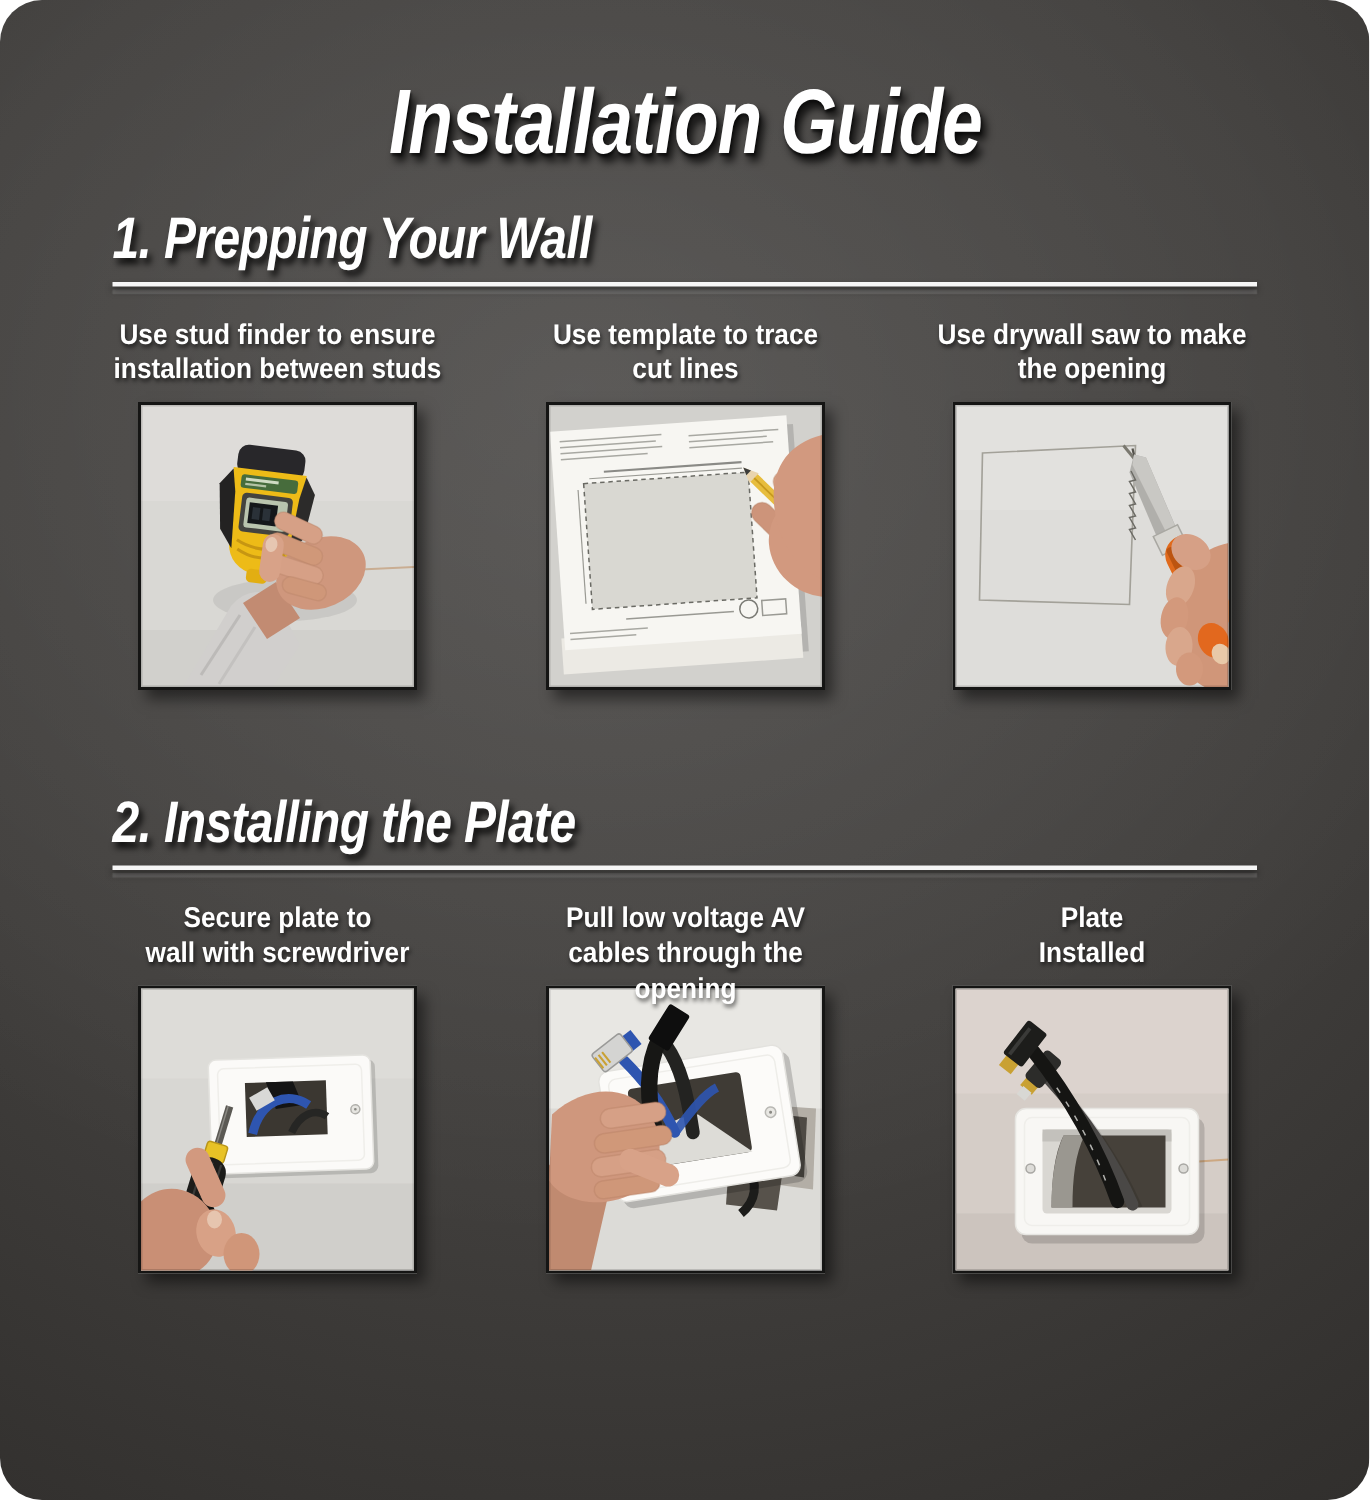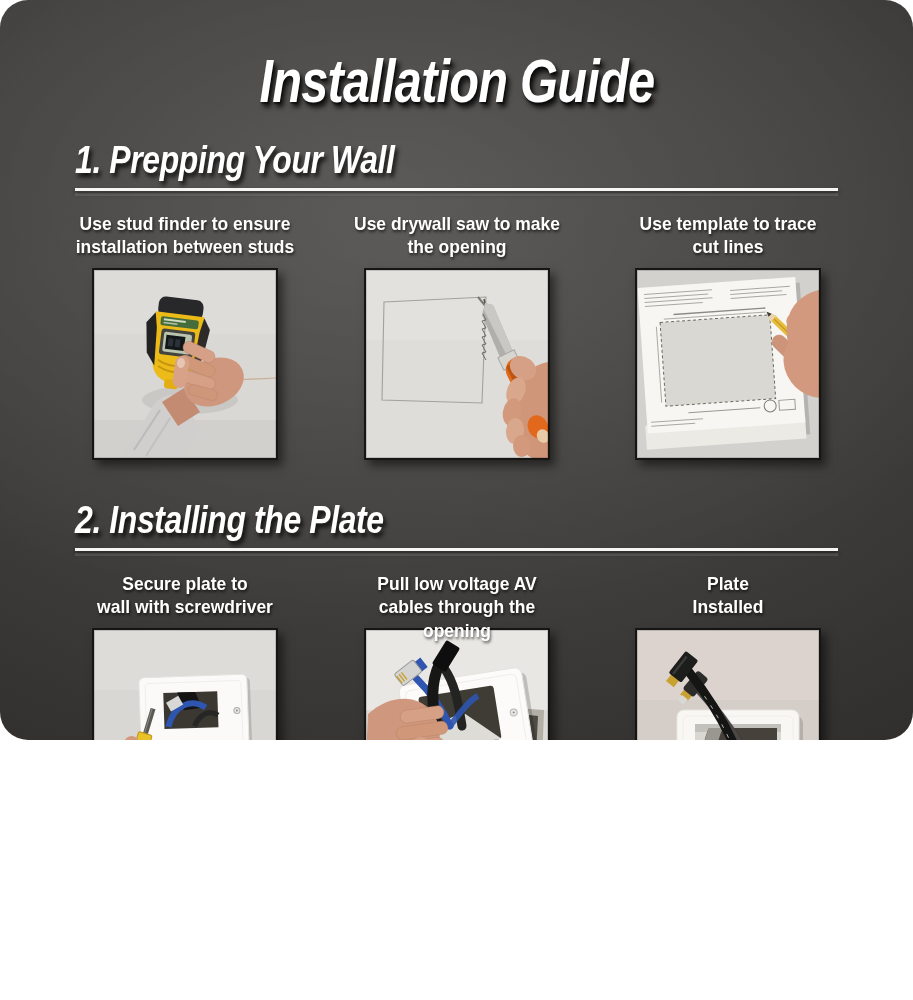--- a/index.html
+++ b/index.html
@@ -1,18 +1,18 @@
 <!DOCTYPE html>
 <html><head>
 <meta charset="utf-8">
 <style>
   html,body{margin:0;padding:0;background:#ffffff;}
   body{width:913px;height:1000px;position:relative;font-family:"Liberation Sans","DejaVu Sans",sans-serif;}
   .card{
-    position:absolute;left:0;top:0;width:913px;height:740px;
+    position:absolute;left:0;top:0;width:913px;height:1000px;
     border-radius:28px;overflow:hidden;
     background:
       radial-gradient(ellipse 130% 95% at 42% 26%, rgba(255,255,255,0.10) 0%, rgba(255,255,255,0.04) 38%, rgba(0,0,0,0.0) 60%),
       radial-gradient(ellipse 120% 100% at 45% 35%, #4c4a48 0%, #403e3c 45%, #343230 72%, #292725 100%);
   }
   .header{padding-top:50px;text-align:center;}
   .title{
     display:inline-block;color:#fff;font-weight:bold;font-style:italic;
     font-size:61px;line-height:1.02;letter-spacing:-1px;
     transform:scaleX(0.80);transform-origin:center;
@@ -21,21 +21,21 @@
   }
   .subtitle{
     display:inline-block;color:#fff;font-weight:normal;
     font-size:45px;line-height:1.0;margin-top:14px;
     transform:scaleX(0.87);transform-origin:center;
     text-shadow:3px 4px 5px rgba(0,0,0,0.8);
     white-space:nowrap;
   }
   .section{margin:0 75px;}
   .section-1{margin-top:28px;}
-  .section-2{margin-top:40px;}
+  .section-2{margin-top:69px;}
   .section-heading{
     display:inline-block;color:#fff;font-weight:bold;font-style:italic;
     font-size:39px;line-height:1.0;letter-spacing:-0.5px;
     transform:scaleX(0.82);transform-origin:left center;
     text-shadow:3px 4px 5px rgba(0,0,0,0.8);
     white-space:nowrap;
   }
   .rule{
     height:3px;background:#f6f6f6;margin-top:9px;
     box-shadow:0 3px 4px rgba(0,0,0,0.55), 0 5px 1px rgba(255,255,255,0.18);
@@ -107,52 +107,20 @@
             <rect x="86" y="104" width="36" height="12" rx="6" fill="#d6a086" stroke="#b8846a" stroke-opacity="0.4" transform="rotate(18 104 110)"></rect>
             <rect x="94" y="117" width="30" height="11" rx="5.5" fill="#cf9779" stroke="#b8846a" stroke-opacity="0.4" transform="rotate(15 109 122)"></rect>
             <rect x="80" y="86" width="14" height="32" rx="7" fill="#d8a288" transform="rotate(8 87 102)"></rect>
             <ellipse cx="87" cy="93" rx="4" ry="5" fill="#e9cdb9" opacity="0.85" transform="rotate(8 87 93)"></ellipse>
             <rect x="0.5" y="0.5" width="181" height="187" fill="none" stroke="#000000" stroke-opacity="0.15"></rect>
           </svg>
         </div>
       </div>
 
       <div class="step">
-        <div class="step-caption">Use drywall saw to make
-the opening</div>
-        <div class="tile">
-          <svg width="182" height="188" viewBox="0 0 182 188">
-            <rect width="182" height="188" fill="#deddda"></rect>
-            <rect width="182" height="70" fill="#e4e3df" opacity="0.7"></rect>
-            <polygon points="18,32 120,27 116,133 16,130" fill="none" stroke="#a3a199" stroke-width="1.1"></polygon>
-            <line x1="112" y1="27" x2="121" y2="38" stroke="#7a786f" stroke-width="2"></line>
-            <line x1="118" y1="29" x2="121" y2="42" stroke="#55534c" stroke-width="1.5"></line>
-            <polygon points="119,33 127,35 148,84 136,92 116,45" fill="#b0afab"></polygon>
-            <polygon points="119,33 127,35 147,82 140,84 118,40" fill="#c9c8c4"></polygon>
-            <path d="M117,44 l3,6 -4,1 4,7 -4,1 4,7 -4,1 4,7 -4,1 4,7 -4,1 4,7" stroke="#6c6b65" stroke-width="1" fill="none"></path>
-            <rect x="136" y="81" width="14" height="18" fill="#d6d5d0" stroke="#a9a8a2" transform="rotate(64 143 90)"></rect>
-            <g transform="rotate(64 148 90)">
-              <rect x="146" y="77" width="68" height="26" rx="13" fill="#e06a1c"></rect>
-              <rect x="150" y="80" width="44" height="7" rx="3.5" fill="#f49a58" opacity="0.85"></rect>
-              <rect x="150" y="95" width="50" height="5" rx="2.5" fill="#b34f0e" opacity="0.8"></rect>
-            </g>
-            <path d="M182,92 C164,96 150,108 146,124 C140,144 144,166 156,180 C164,189 174,192 182,192 Z" fill="#d09679"></path>
-            <ellipse cx="157" cy="98" rx="14" ry="11" fill="#d6a086" transform="rotate(35 157 98)"></ellipse>
-            <ellipse cx="150" cy="121" rx="9" ry="14" fill="#d9a78c" stroke="#b3males" stroke-opacity="0" transform="rotate(20 150 121)"></ellipse>
-            <ellipse cx="146" cy="142" rx="9" ry="14" fill="#d3997c" transform="rotate(12 146 142)"></ellipse>
-            <ellipse cx="149" cy="161" rx="9" ry="13" fill="#d9a78c" transform="rotate(5 149 161)"></ellipse>
-            <ellipse cx="156" cy="176" rx="9" ry="11" fill="#d3997c"></ellipse>
-            <ellipse cx="172" cy="157" rx="12" ry="10" fill="#e2681e" transform="rotate(64 172 157)"></ellipse>
-            <ellipse cx="177" cy="166" rx="7" ry="6" fill="#e8c9a8" transform="rotate(64 177 166)"></ellipse>
-            <rect x="0.5" y="0.5" width="181" height="187" fill="none" stroke="#000000" stroke-opacity="0.15"></rect>
-          </svg>
-        </div>
-      </div>
-
-      <div class="step">
         <div class="step-caption">Use template to trace
 cut lines</div>
         <div class="tile">
           <svg width="182" height="188" viewBox="0 0 182 188">
             <rect width="182" height="188" fill="#d2d1cd"></rect>
             <g transform="rotate(-4 88 92)">
               <rect x="10" y="18" width="158" height="152" fill="#000000" opacity="0.14"></rect>
               <rect x="4" y="150" width="160" height="24" fill="#eceae4"></rect>
               <rect x="6" y="12" width="158" height="146" fill="#f7f6f2"></rect>
               <g stroke="#a8a8a2" stroke-width="1">
@@ -182,20 +150,52 @@
               <rect x="146" y="29" width="46" height="14" rx="7" fill="#d8a184" stroke="#b8846a" stroke-opacity="0.4"></rect>
               <rect x="150" y="54" width="46" height="14" rx="7" fill="#cd947a" stroke="#b8846a" stroke-opacity="0.4"></rect>
               <ellipse cx="200" cy="50" rx="36" ry="32" fill="#d2997f"></ellipse>
             </g>
             <path d="M182,20 C158,26 148,44 150,66 C152,90 164,108 182,116 Z" fill="#d2997f"></path>
             <rect x="0.5" y="0.5" width="181" height="187" fill="none" stroke="#000000" stroke-opacity="0.15"></rect>
           </svg>
         </div>
       </div>
 
+      <div class="step">
+        <div class="step-caption">Use drywall saw to make
+the opening</div>
+        <div class="tile">
+          <svg width="182" height="188" viewBox="0 0 182 188">
+            <rect width="182" height="188" fill="#deddda"></rect>
+            <rect width="182" height="70" fill="#e4e3df" opacity="0.7"></rect>
+            <polygon points="18,32 120,27 116,133 16,130" fill="none" stroke="#a3a199" stroke-width="1.1"></polygon>
+            <line x1="112" y1="27" x2="121" y2="38" stroke="#7a786f" stroke-width="2"></line>
+            <line x1="118" y1="29" x2="121" y2="42" stroke="#55534c" stroke-width="1.5"></line>
+            <polygon points="119,33 127,35 148,84 136,92 116,45" fill="#b0afab"></polygon>
+            <polygon points="119,33 127,35 147,82 140,84 118,40" fill="#c9c8c4"></polygon>
+            <path d="M117,44 l3,6 -4,1 4,7 -4,1 4,7 -4,1 4,7 -4,1 4,7 -4,1 4,7" stroke="#6c6b65" stroke-width="1" fill="none"></path>
+            <rect x="136" y="81" width="14" height="18" fill="#d6d5d0" stroke="#a9a8a2" transform="rotate(64 143 90)"></rect>
+            <g transform="rotate(64 148 90)">
+              <rect x="146" y="77" width="68" height="26" rx="13" fill="#e06a1c"></rect>
+              <rect x="150" y="80" width="44" height="7" rx="3.5" fill="#f49a58" opacity="0.85"></rect>
+              <rect x="150" y="95" width="50" height="5" rx="2.5" fill="#b34f0e" opacity="0.8"></rect>
+            </g>
+            <path d="M182,92 C164,96 150,108 146,124 C140,144 144,166 156,180 C164,189 174,192 182,192 Z" fill="#d09679"></path>
+            <ellipse cx="157" cy="98" rx="14" ry="11" fill="#d6a086" transform="rotate(35 157 98)"></ellipse>
+            <ellipse cx="150" cy="121" rx="9" ry="14" fill="#d9a78c" stroke="#b3males" stroke-opacity="0" transform="rotate(20 150 121)"></ellipse>
+            <ellipse cx="146" cy="142" rx="9" ry="14" fill="#d3997c" transform="rotate(12 146 142)"></ellipse>
+            <ellipse cx="149" cy="161" rx="9" ry="13" fill="#d9a78c" transform="rotate(5 149 161)"></ellipse>
+            <ellipse cx="156" cy="176" rx="9" ry="11" fill="#d3997c"></ellipse>
+            <ellipse cx="172" cy="157" rx="12" ry="10" fill="#e2681e" transform="rotate(64 172 157)"></ellipse>
+            <ellipse cx="177" cy="166" rx="7" ry="6" fill="#e8c9a8" transform="rotate(64 177 166)"></ellipse>
+            <rect x="0.5" y="0.5" width="181" height="187" fill="none" stroke="#000000" stroke-opacity="0.15"></rect>
+          </svg>
+        </div>
+      </div>
+
     </div>
   </div>
 
   <div class="section section-2">
     <span class="section-heading">2. Installing the Plate</span>
     <div class="rule"></div>
     <div class="steps-row">
 
       <div class="step">
         <div class="step-caption">Secure plate to

